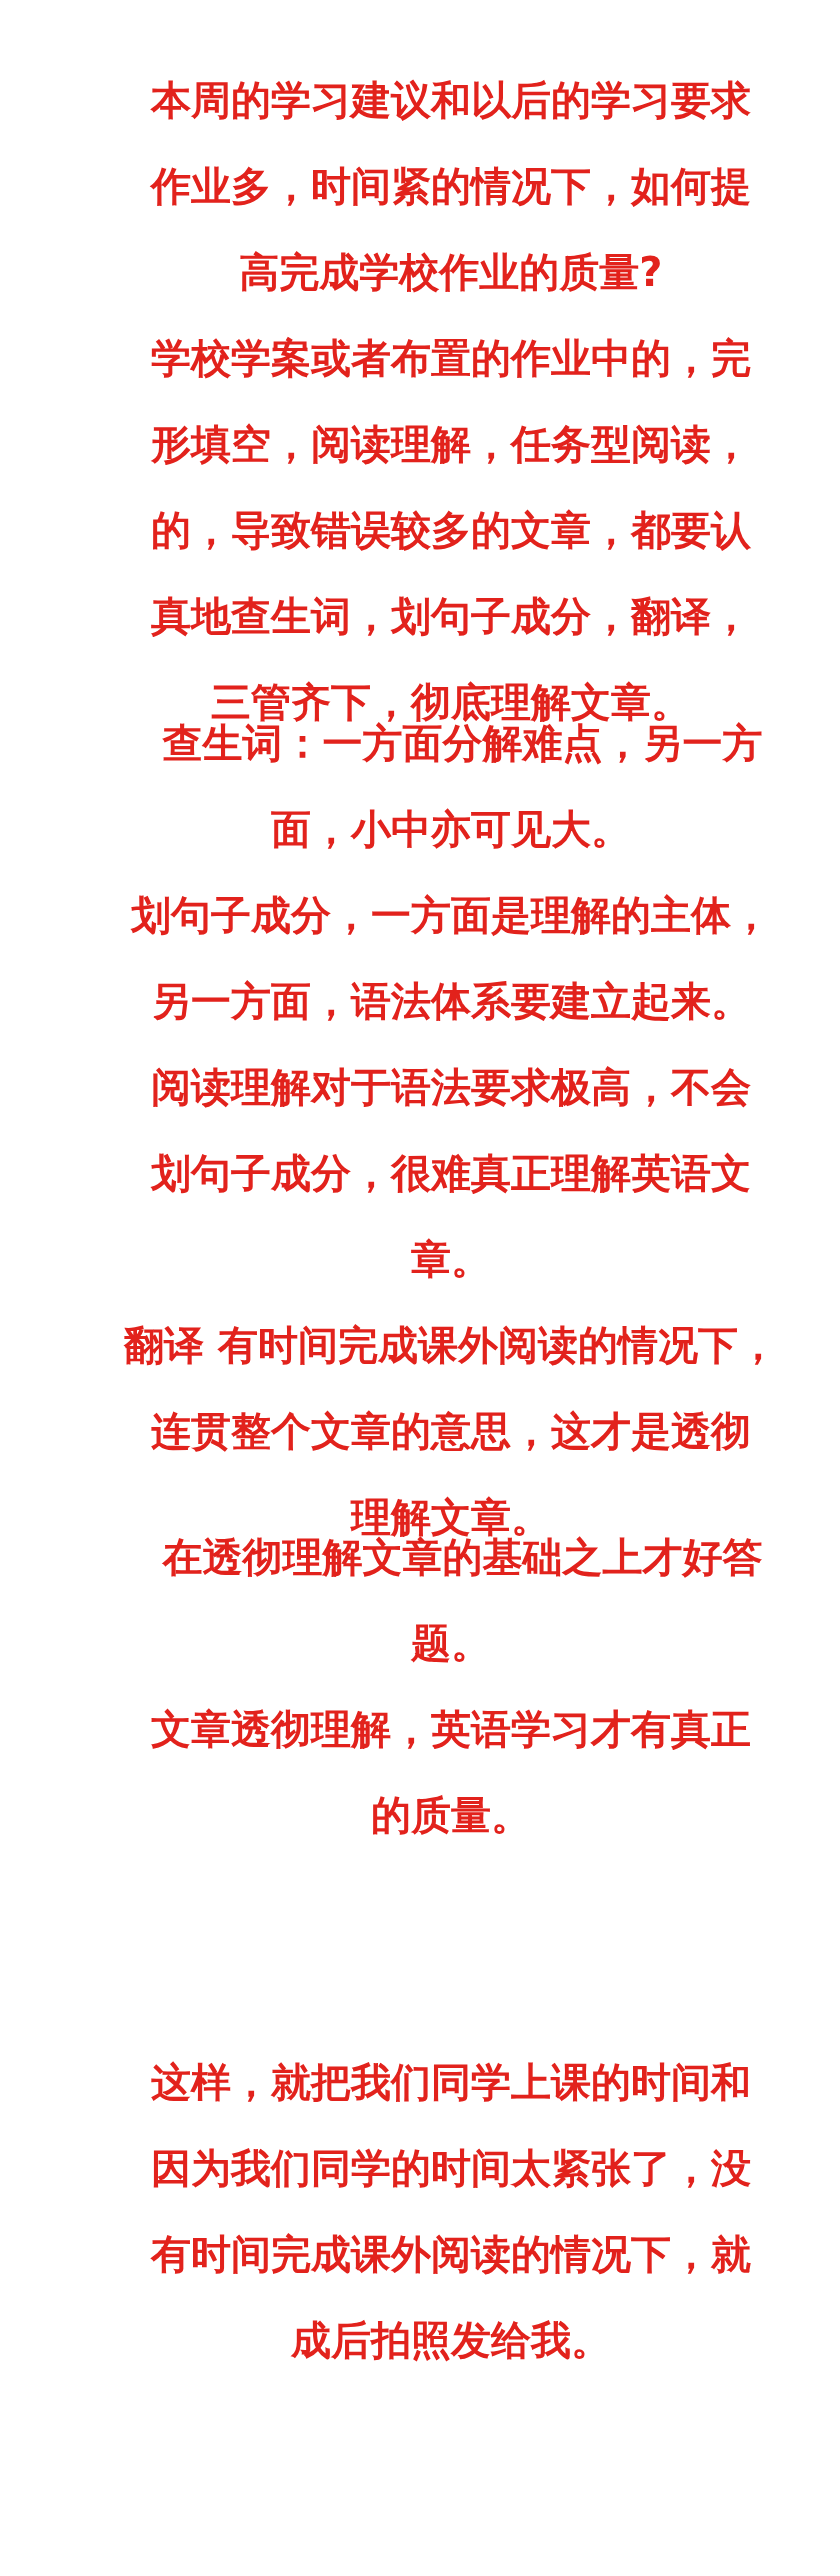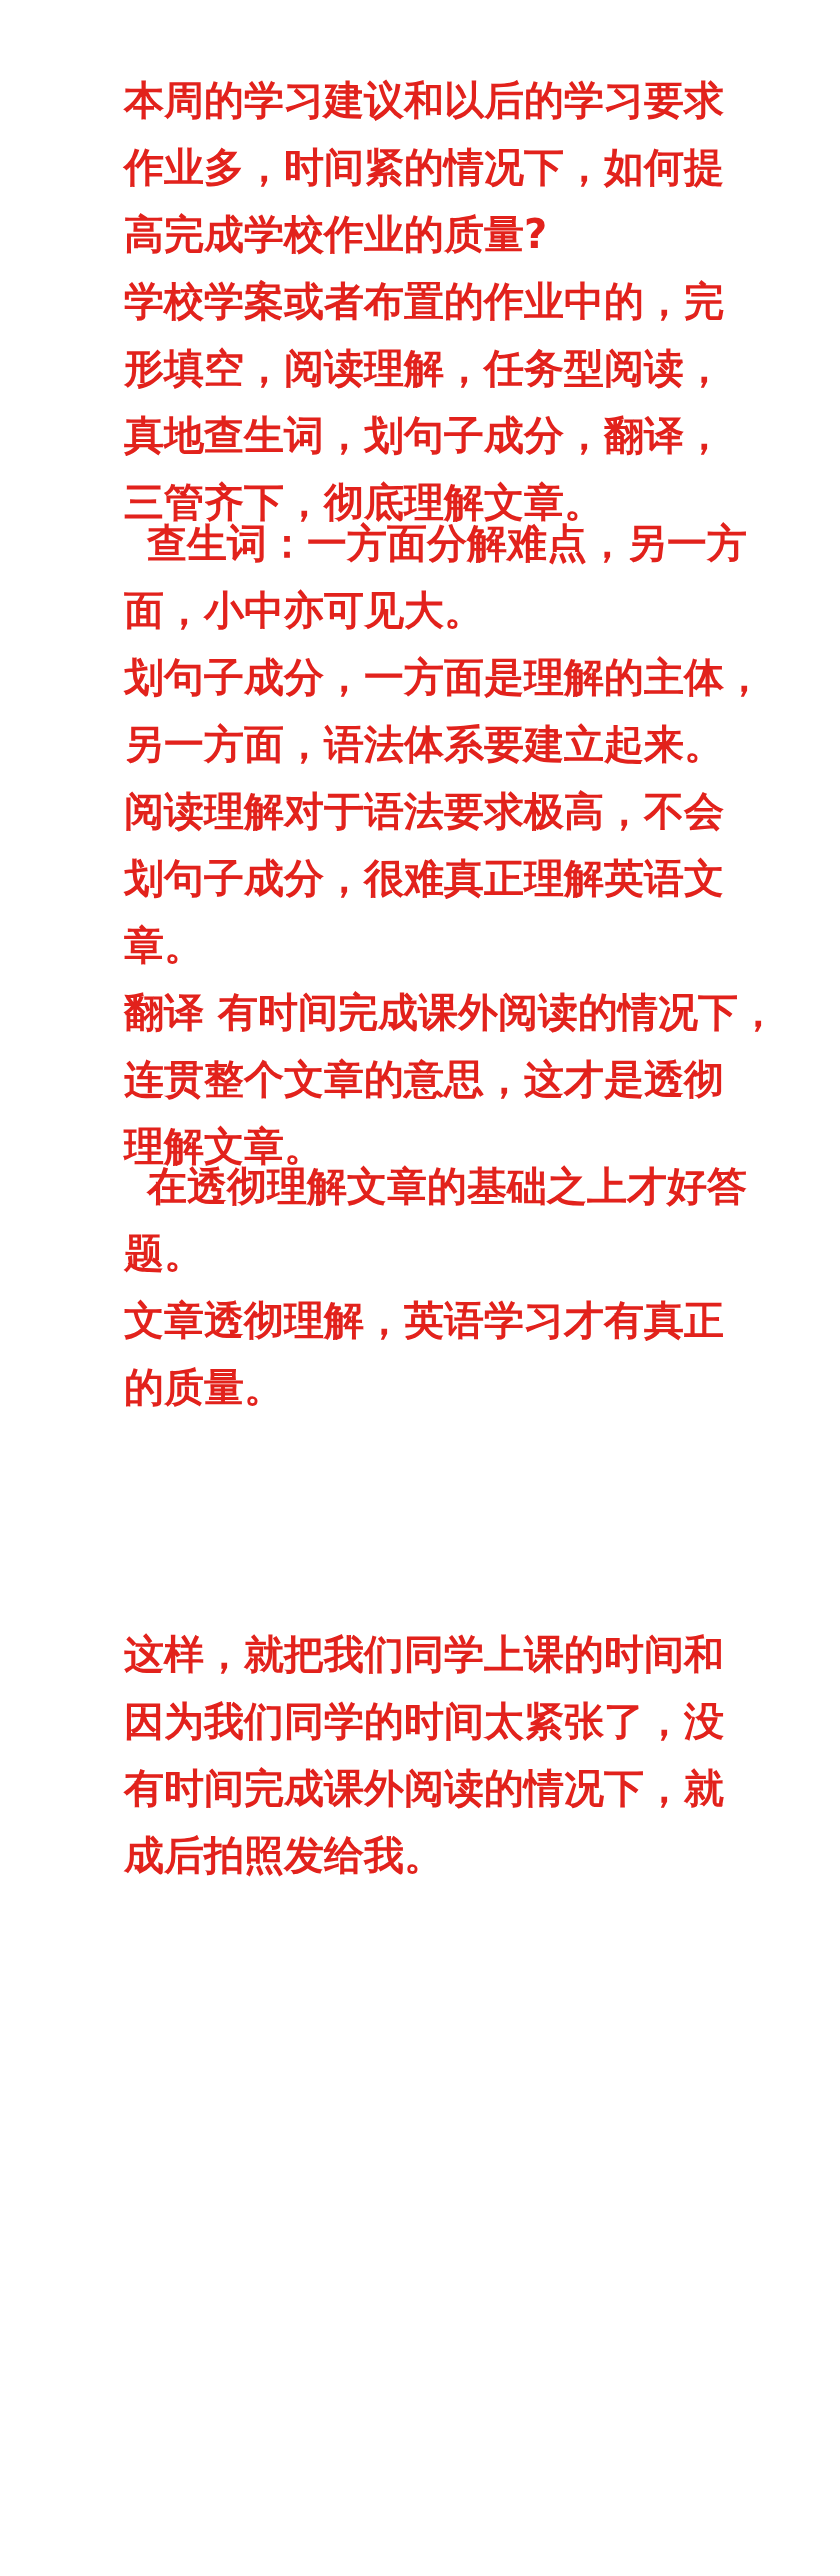--- a/index.html
+++ b/index.html
@@ -18,37 +18,39 @@
     left: 124px;
     top: 80px;
   }
   .line {
     font-family: "DejaVu Sans", "Liberation Sans", sans-serif;
     font-weight: bold;
     font-size: 40px;
     line-height: 40px;
     letter-spacing: 0;
     white-space: pre;
+    text-align: center;
   }
   
   .gap-first  { margin-top: 0; }
-  .gap-double { margin-top: 27px; }   
+  .gap-double { margin-top: 46px; }   
   .gap-single { margin-top: 0.5px; margin-left: 23px; }    
   .gap-huge   { margin-top: 227px; }  
 </style>
 </head>
 <body>
 
 <div class="page" style="background: rgb(255, 255, 255);">
   <div class="content" style="color: rgb(226, 34, 28);">
       <div class="line gap-first">本周的学习建议和以后的学习要求</div>
       <div class="line gap-double">作业多，时间紧的情况下，如何提</div>
       <div class="line gap-double">高完成学校作业的质量?</div>
       <div class="line gap-double">学校学案或者布置的作业中的，完</div>
       <div class="line gap-double">形填空，阅读理解，任务型阅读，</div>
+      <div class="line gap-double">的，导致错误较多的文章，都要认</div>
       <div class="line gap-double">真地查生词，划句子成分，翻译，</div>
       <div class="line gap-double">三管齐下，彻底理解文章。</div>
       <div class="line gap-single">查生词：一方面分解难点，另一方</div>
       <div class="line gap-double">面，小中亦可见大。</div>
       <div class="line gap-double">划句子成分，一方面是理解的主体，</div>
       <div class="line gap-double">另一方面，语法体系要建立起来。</div>
       <div class="line gap-double">阅读理解对于语法要求极高，不会</div>
       <div class="line gap-double">划句子成分，很难真正理解英语文</div>
       <div class="line gap-double">章。</div>
       <div class="line gap-double">翻译 有时间完成课外阅读的情况下，</div>

